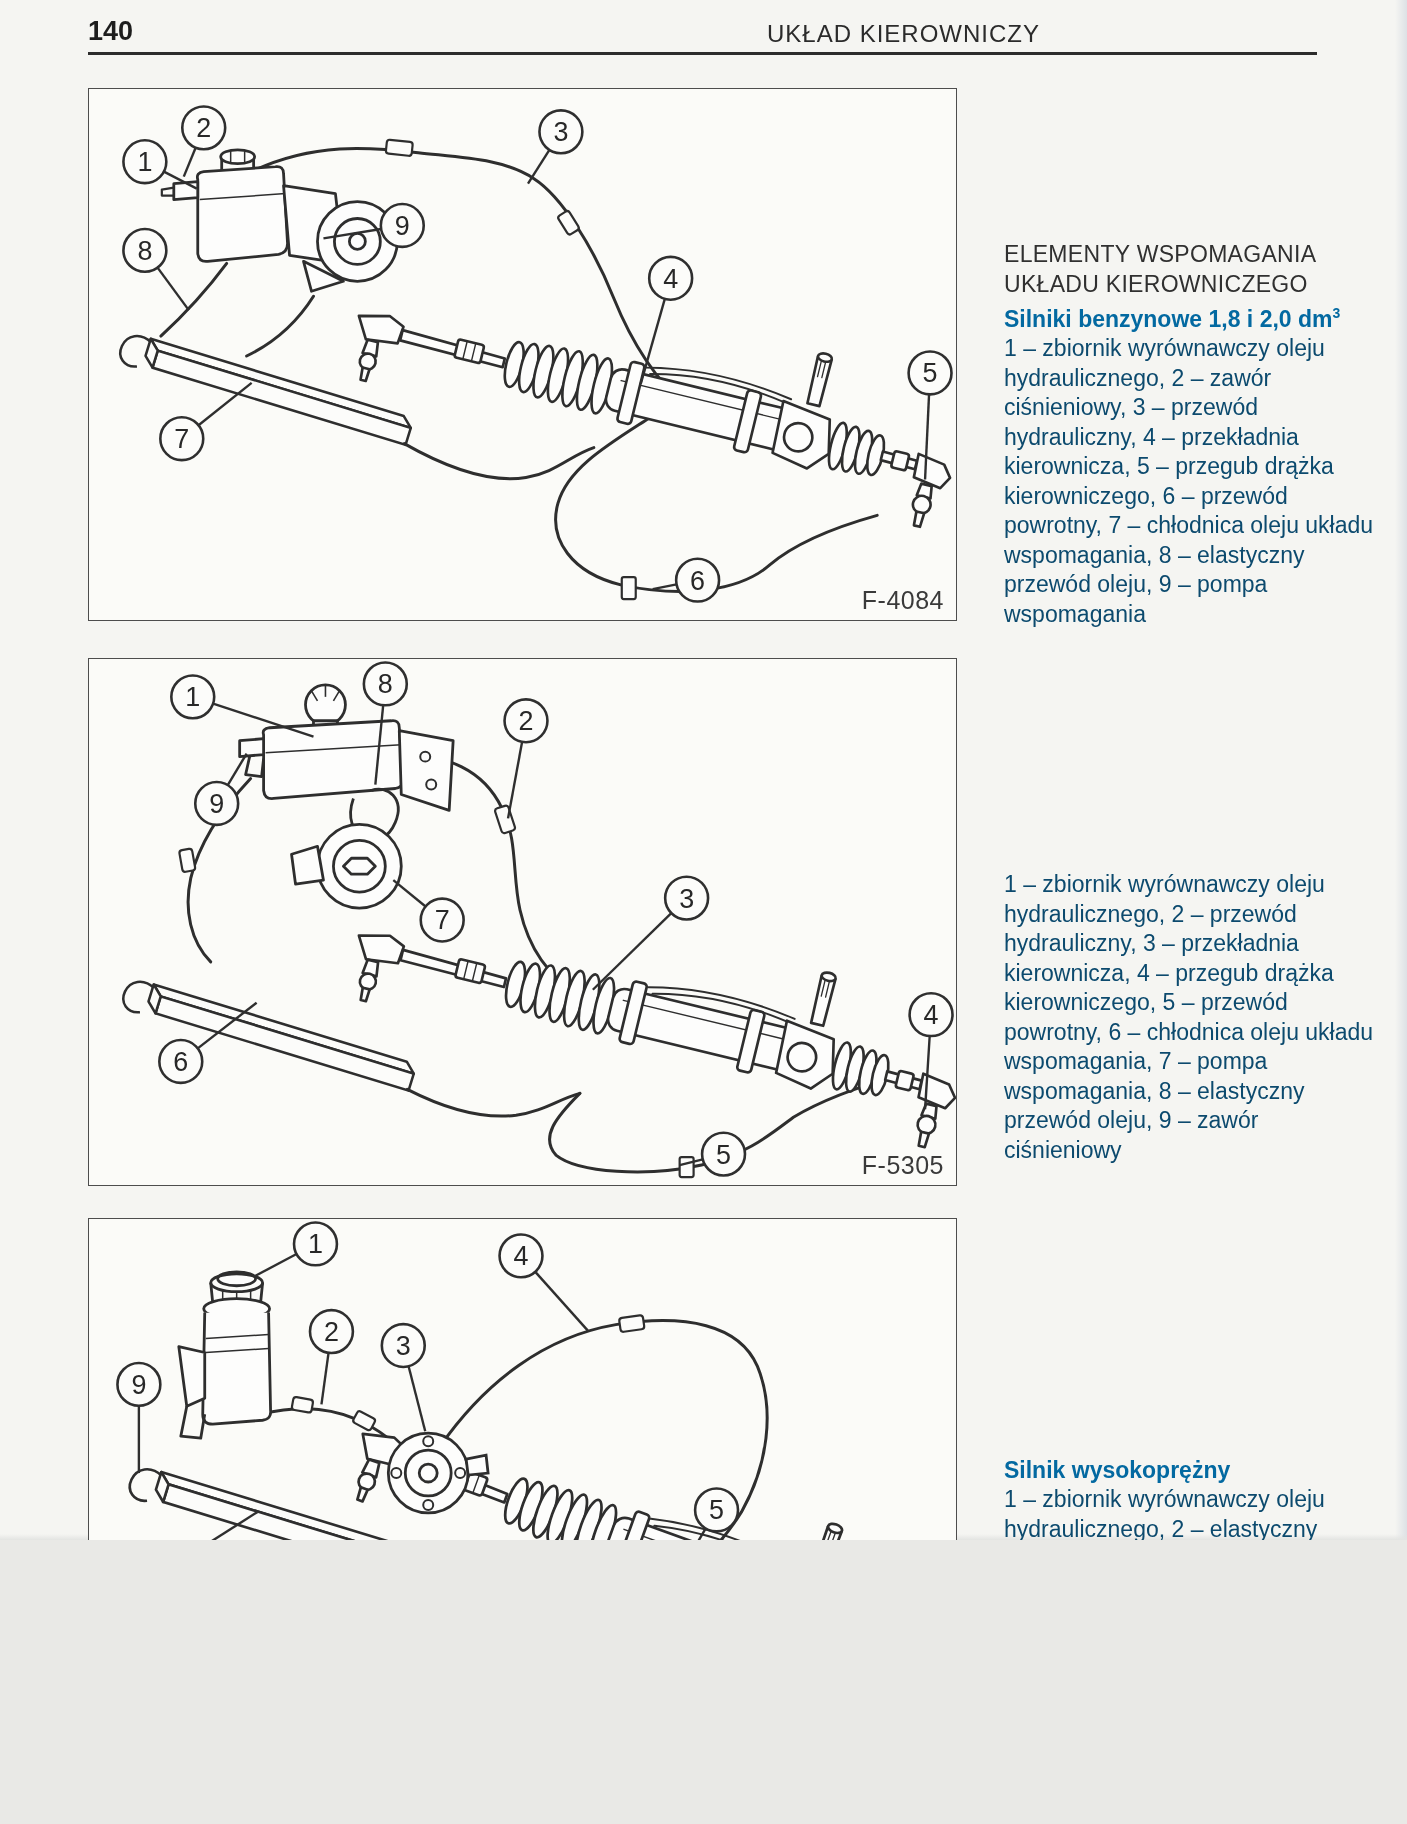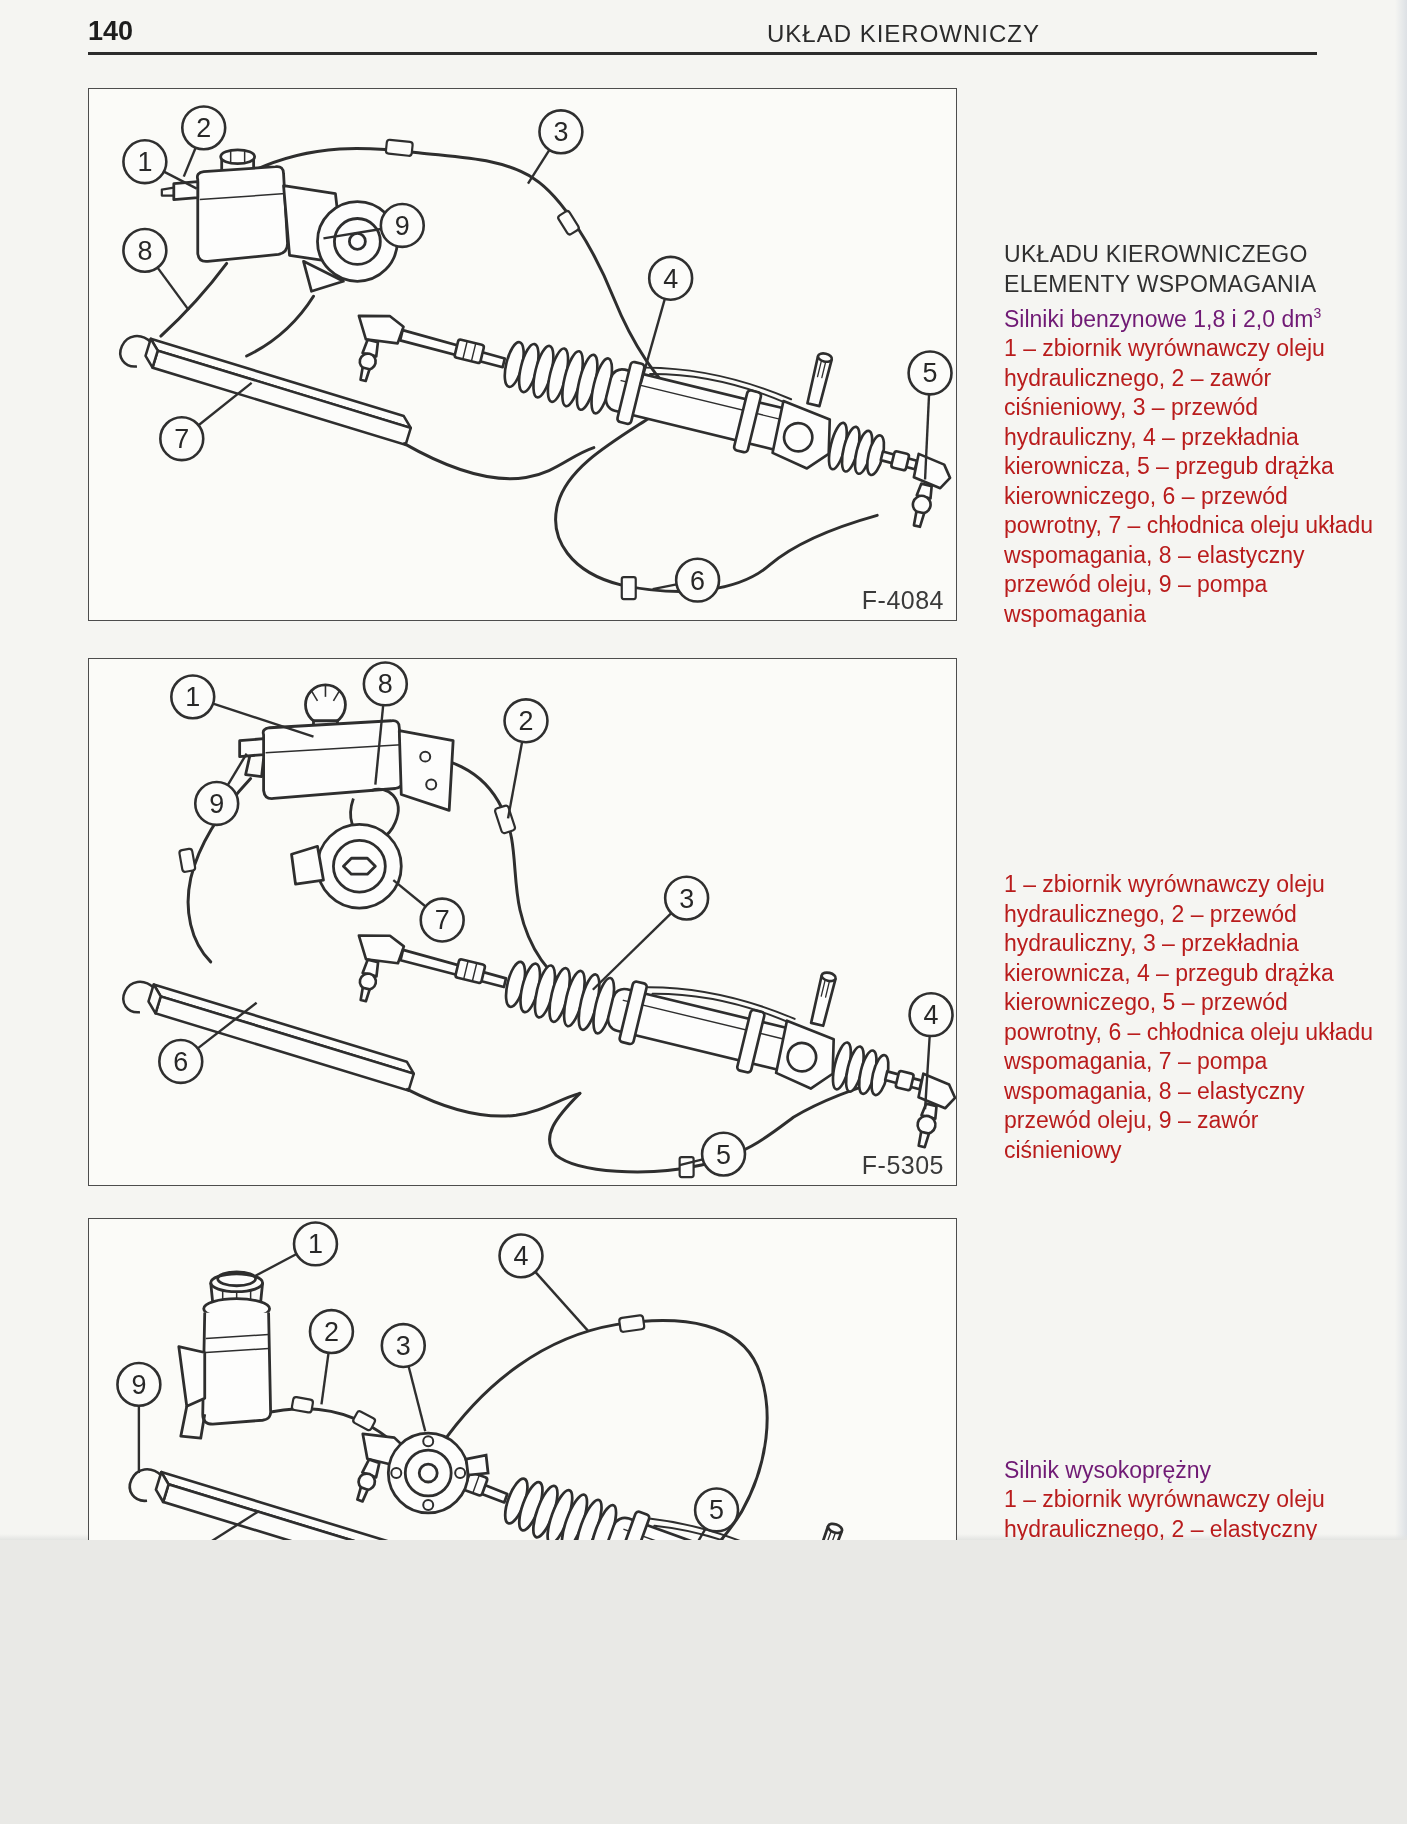--- a/index.html
+++ b/index.html
@@ -33,23 +33,23 @@
   .fitting{fill:#fcfcfa;stroke:#2e2e2e;stroke-width:2.2;}
   .callouts line{stroke:#2f2f2f;stroke-width:2.4;}
   .callouts circle{fill:#fcfcfa;stroke:#2f2f2f;stroke-width:2.6;}
   .callouts text{font-family:"Liberation Sans",sans-serif;font-size:27px;fill:#282828;text-anchor:middle;}
 
   
   .text-col{position:absolute;left:1004px;width:372px;}
   .section{position:absolute;left:0;width:372px;font-size:23px;line-height:29.5px;color:#333;}
   #sec1{top:240px;} #sec2{top:870px;} #sec3{top:1430px;margin-top:20px;}
   .caps{letter-spacing:.3px;color:#303030;}
-  .subhead{font-weight:normal;color:#701a75;}
+  .subhead{font-weight:bold;color:#0369a1;}
   .subhead sup{font-size:14px;}
-  .body-text{color:#b91c1c;}
+  .body-text{color:#0c4a6e;}
 </style>
 </head>
 <body>
 
 <div class="page">
   <div class="scan-edge-right"></div>
   <div class="scan-edge-bottom"></div>
 
   <div class="page-num">140</div>
   <div class="header-title">UKŁAD KIEROWNICZY</div>
@@ -367,22 +367,22 @@
             <circle cx="50" cy="166" r="21.5"></circle>
             <text x="50" y="175.5">9</text>
           </g>
         </g>
     </svg>
     <div class="fig-label">F-4627</div>
   </div>
 
   <div class="text-col">
     <div class="section" id="sec1">
+      <div class="caps">ELEMENTY WSPOMAGANIA</div>
       <div class="caps">UKŁADU KIEROWNICZEGO</div>
-      <div class="caps">ELEMENTY WSPOMAGANIA</div>
       <div class="subhead"><span>Silniki benzynowe 1,8 i 2,0 dm</span><sup>3</sup></div>
       <div class="body-text">1 – zbiornik wyrównawczy oleju hydraulicznego, 2 – zawór ciśnieniowy, 3 – przewód hydrauliczny, 4 – przekładnia kierownicza, 5 – przegub drążka kierowniczego, 6 – przewód powrotny, 7 – chłodnica oleju układu wspomagania, 8 – elastyczny przewód oleju, 9 – pompa wspomagania</div>
     </div>
     <div class="section" id="sec2">
       <div class="body-text">1 – zbiornik wyrównawczy oleju hydraulicznego, 2 – przewód hydrauliczny, 3 – przekładnia kierownicza, 4 – przegub drążka kierowniczego, 5 – przewód powrotny, 6 – chłodnica oleju układu wspomagania, 7 – pompa wspomagania, 8 – elastyczny przewód oleju, 9 – zawór ciśnieniowy</div>
     </div>
     <div class="section" id="sec3">
       <div class="subhead"><span>Silnik wysokoprężny</span><sup></sup></div>
       <div class="body-text">1 – zbiornik wyrównawczy oleju hydraulicznego, 2 – elastyczny przewód oleju, 3 – pompa wspomagania, 4 – przewód hydrauliczny, 5 – przekładnia kierownicza, 6 – przegub drążka kierowniczego, 7 – przewód powrotny, 8 – chłodnica oleju układu wspomagania, 9 – elastyczny przewód oleju</div>
     </div>

